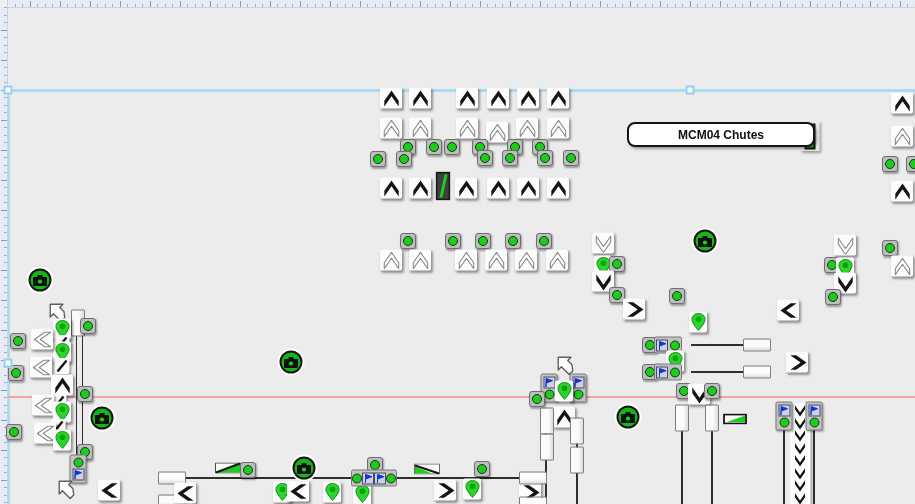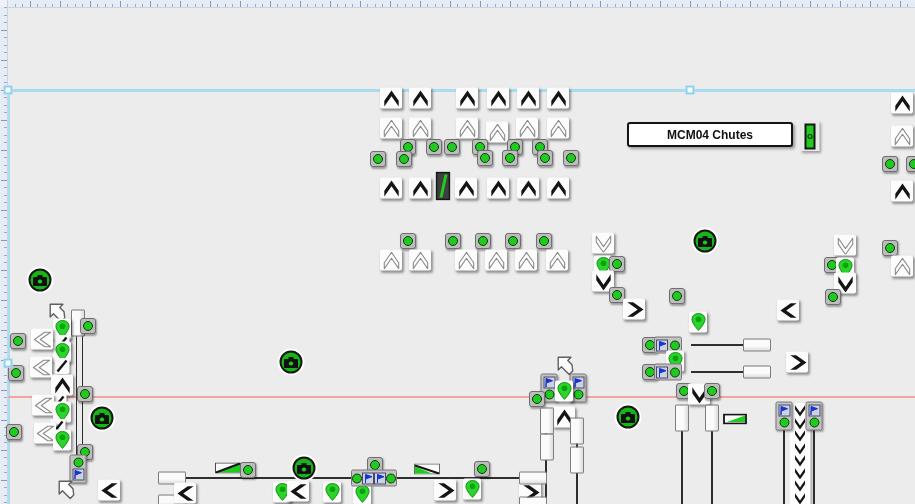--- a/index.html
+++ b/index.html
@@ -17,22 +17,22 @@
   #ruler-left .major{position:absolute;right:0;top:0;height:100%;width:6px;
     background:repeating-linear-gradient(180deg,#7e9cc0 0 1px,transparent 1px 30px);}
   #ruler-corner{position:absolute;left:0;top:0;width:7px;height:7px;background:#eef2f8;}
 
   
   .sel-line{position:absolute;background:#a9dcf0;}
   #guide-red{position:absolute;height:2px;background:#f2a59e;}
   .handle{position:absolute;width:9px;height:9px;background:#f6fcff;border:2px solid #8fd0ea;box-sizing:border-box;transform:translate(-50%,-50%);z-index:40;}
 
   
-  #label-box{position:absolute;left:627px;top:122px;width:166px;height:25px;background:#fff;
-    border:2px solid #141414;border-radius:3px;box-shadow:2px 2px 3px rgba(0,0,0,.35);
+  #label-box{position:absolute;left:627px;top:122px;width:188px;height:25px;background:#fff;
+    border:2px solid #141414;border-radius:8px;box-shadow:2px 2px 3px rgba(0,0,0,.35);
     font-family:"Liberation Sans",sans-serif;font-weight:bold;font-size:12px;color:#111;
     display:flex;align-items:center;justify-content:center;z-index:20;cursor:pointer;}
 
   
   .ic{position:absolute;transform:translate(-50%,-50%);display:flex;align-items:center;justify-content:center;z-index:10;}
   .tile{background:#fcfcfc;box-shadow:1.5px 2px 2.5px rgba(0,0,0,.38);border-radius:2px;}
   .chev{width:22px;height:21px;}
   .slash{width:15px;height:16px;}
   .pinT{width:18px;height:21px;}
   .turn{width:24px;height:24px;background:transparent;box-shadow:none;}

